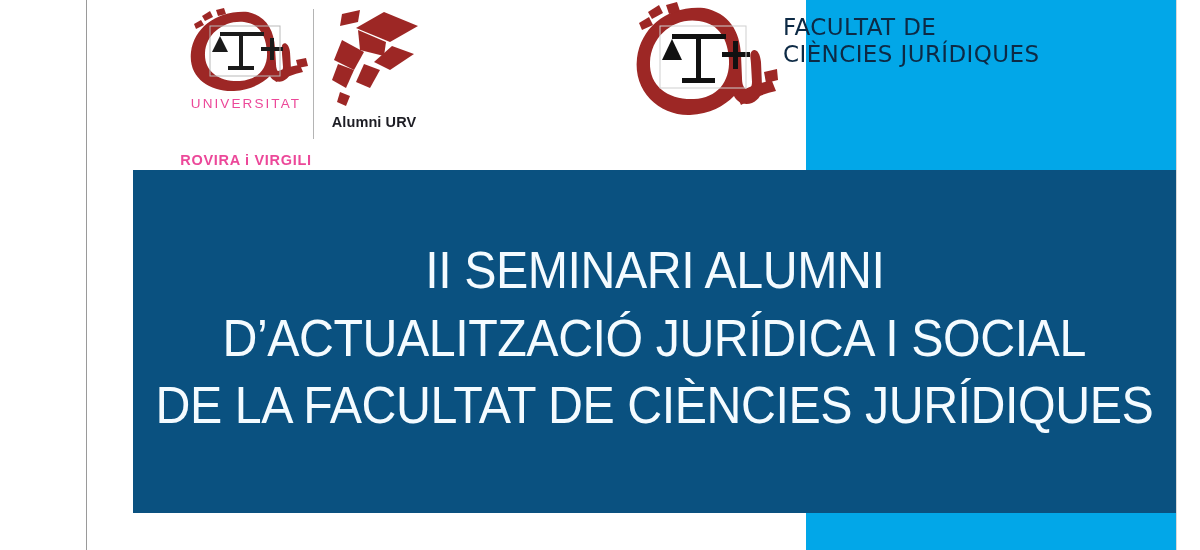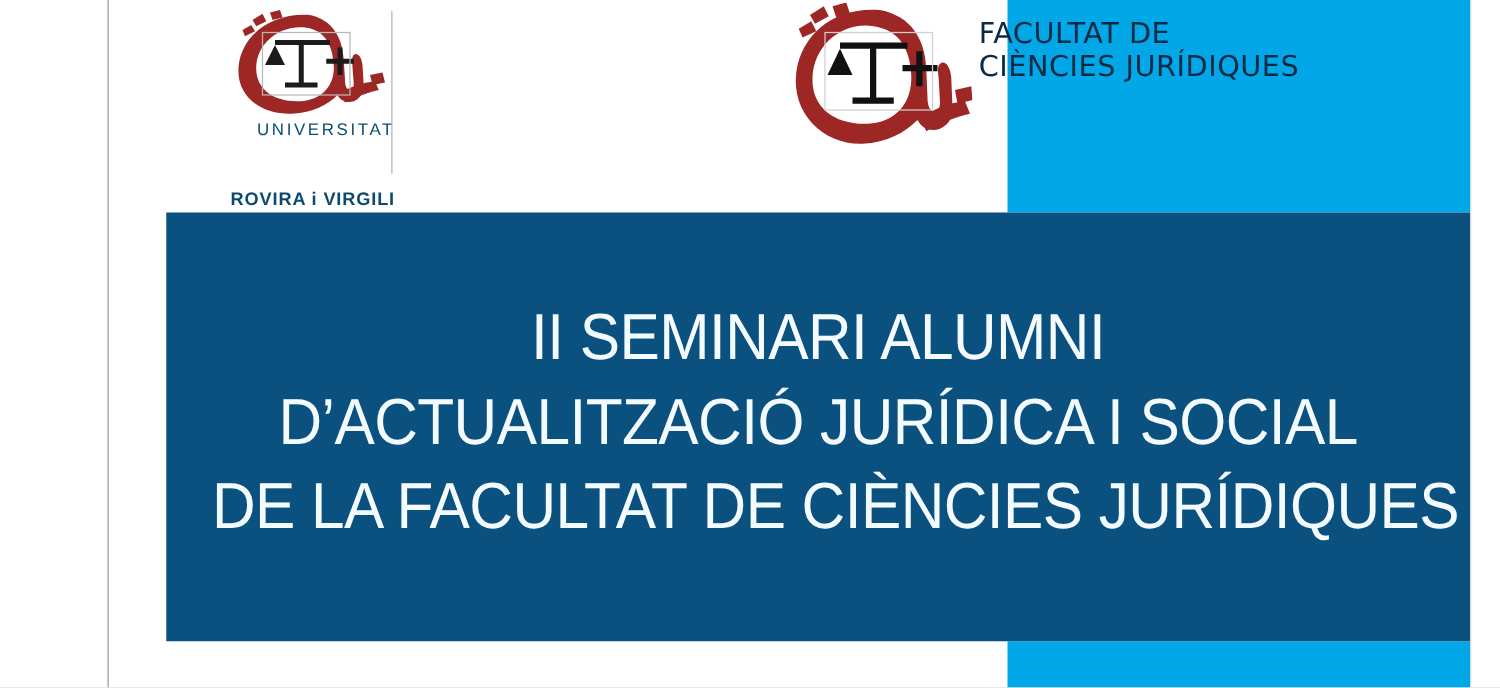--- a/index.html
+++ b/index.html
@@ -78,22 +78,22 @@
     left: 8px;
     top: 2px;
     width: 125px;
     height: 86px;
   }
   .urv-wordmark {
     position: absolute;
     left: 0;
     top: 90px;
     width: 140px;
-    text-align: right;
-    color: #0c4a6e;
+    text-align: center;
+    color: #ec4899;
     line-height: 1.25;
   }
   .urv-wordmark .l1 {
     font-size: 13.5px;
     letter-spacing: 2.1px;
     font-weight: 400;
     display: block;
   }
   .urv-wordmark .l2 {
     font-size: 14.5px;
@@ -185,20 +185,21 @@
   .title-banner {
     position: absolute;
     left: 133px;
     top: 170px;
     width: 1043px;
     height: 343px;
     background: #0a5180;
     box-sizing: border-box;
     display: flex;
     flex-direction: column;
+    align-items: center;
     justify-content: center;
   }
   .title-banner .tline {
     display: block;
     color: #f4fbff;
     font-family: "Liberation Sans", sans-serif;
     font-weight: 400;
     font-size: 52px;
     letter-spacing: -0.5px;
     line-height: 1.30;
@@ -262,20 +263,45 @@
           </svg>
         </div>
         <div class="urv-wordmark">
           <span class="l1">UNIVERSITAT</span>
           <span class="l2">ROVIRA i VIRGILI</span>
         </div>
       </div>
 
       <div class="lockup-divider"></div>
 
+      <div class="alumni-block">
+        <div class="alumni-cap">
+          <svg viewBox="0 0 92 104" width="92" height="104" aria-hidden="true">
+            <g fill="#9d2725">
+
+              <polygon points="56,4 90,18 62,34 28,20"></polygon>
+
+              <polygon points="14,6 32,2 30,14 12,18"></polygon>
+
+              <polygon points="30,22 58,34 56,48 32,42"></polygon>
+
+              <polygon points="64,38 86,46 62,62 46,54"></polygon>
+
+              <polygon points="14,32 36,44 26,62 6,52"></polygon>
+
+              <polygon points="10,56 26,62 18,80 4,72"></polygon>
+
+              <polygon points="36,56 52,62 42,80 28,74"></polygon>
+
+              <polygon points="12,84 22,88 18,98 9,94"></polygon>
+            </g>
+          </svg>
+        </div>
+        <div class="alumni-word">Alumni URV</div>
+      </div>
     </div>
 
     <div class="fac-lockup">
       <div class="fac-mark">
         <svg viewBox="0 0 150 118" width="150" height="118" aria-hidden="true">
           <path d="M76 6 C40 3 13 25 9 56 C5 90 32 114 62 113 C82 112 96 104 106 94
                    C109 100 116 104 124 101 C131 98 135 91 134 84 L133 60
                    C132 49 127 46 124 49 C121 52 123 57 123 62 L124 80
                    C124 86 121 88 118 87 C115 85 114 81 114 76 L113 53
                    C112 29 101 11 76 6 Z

